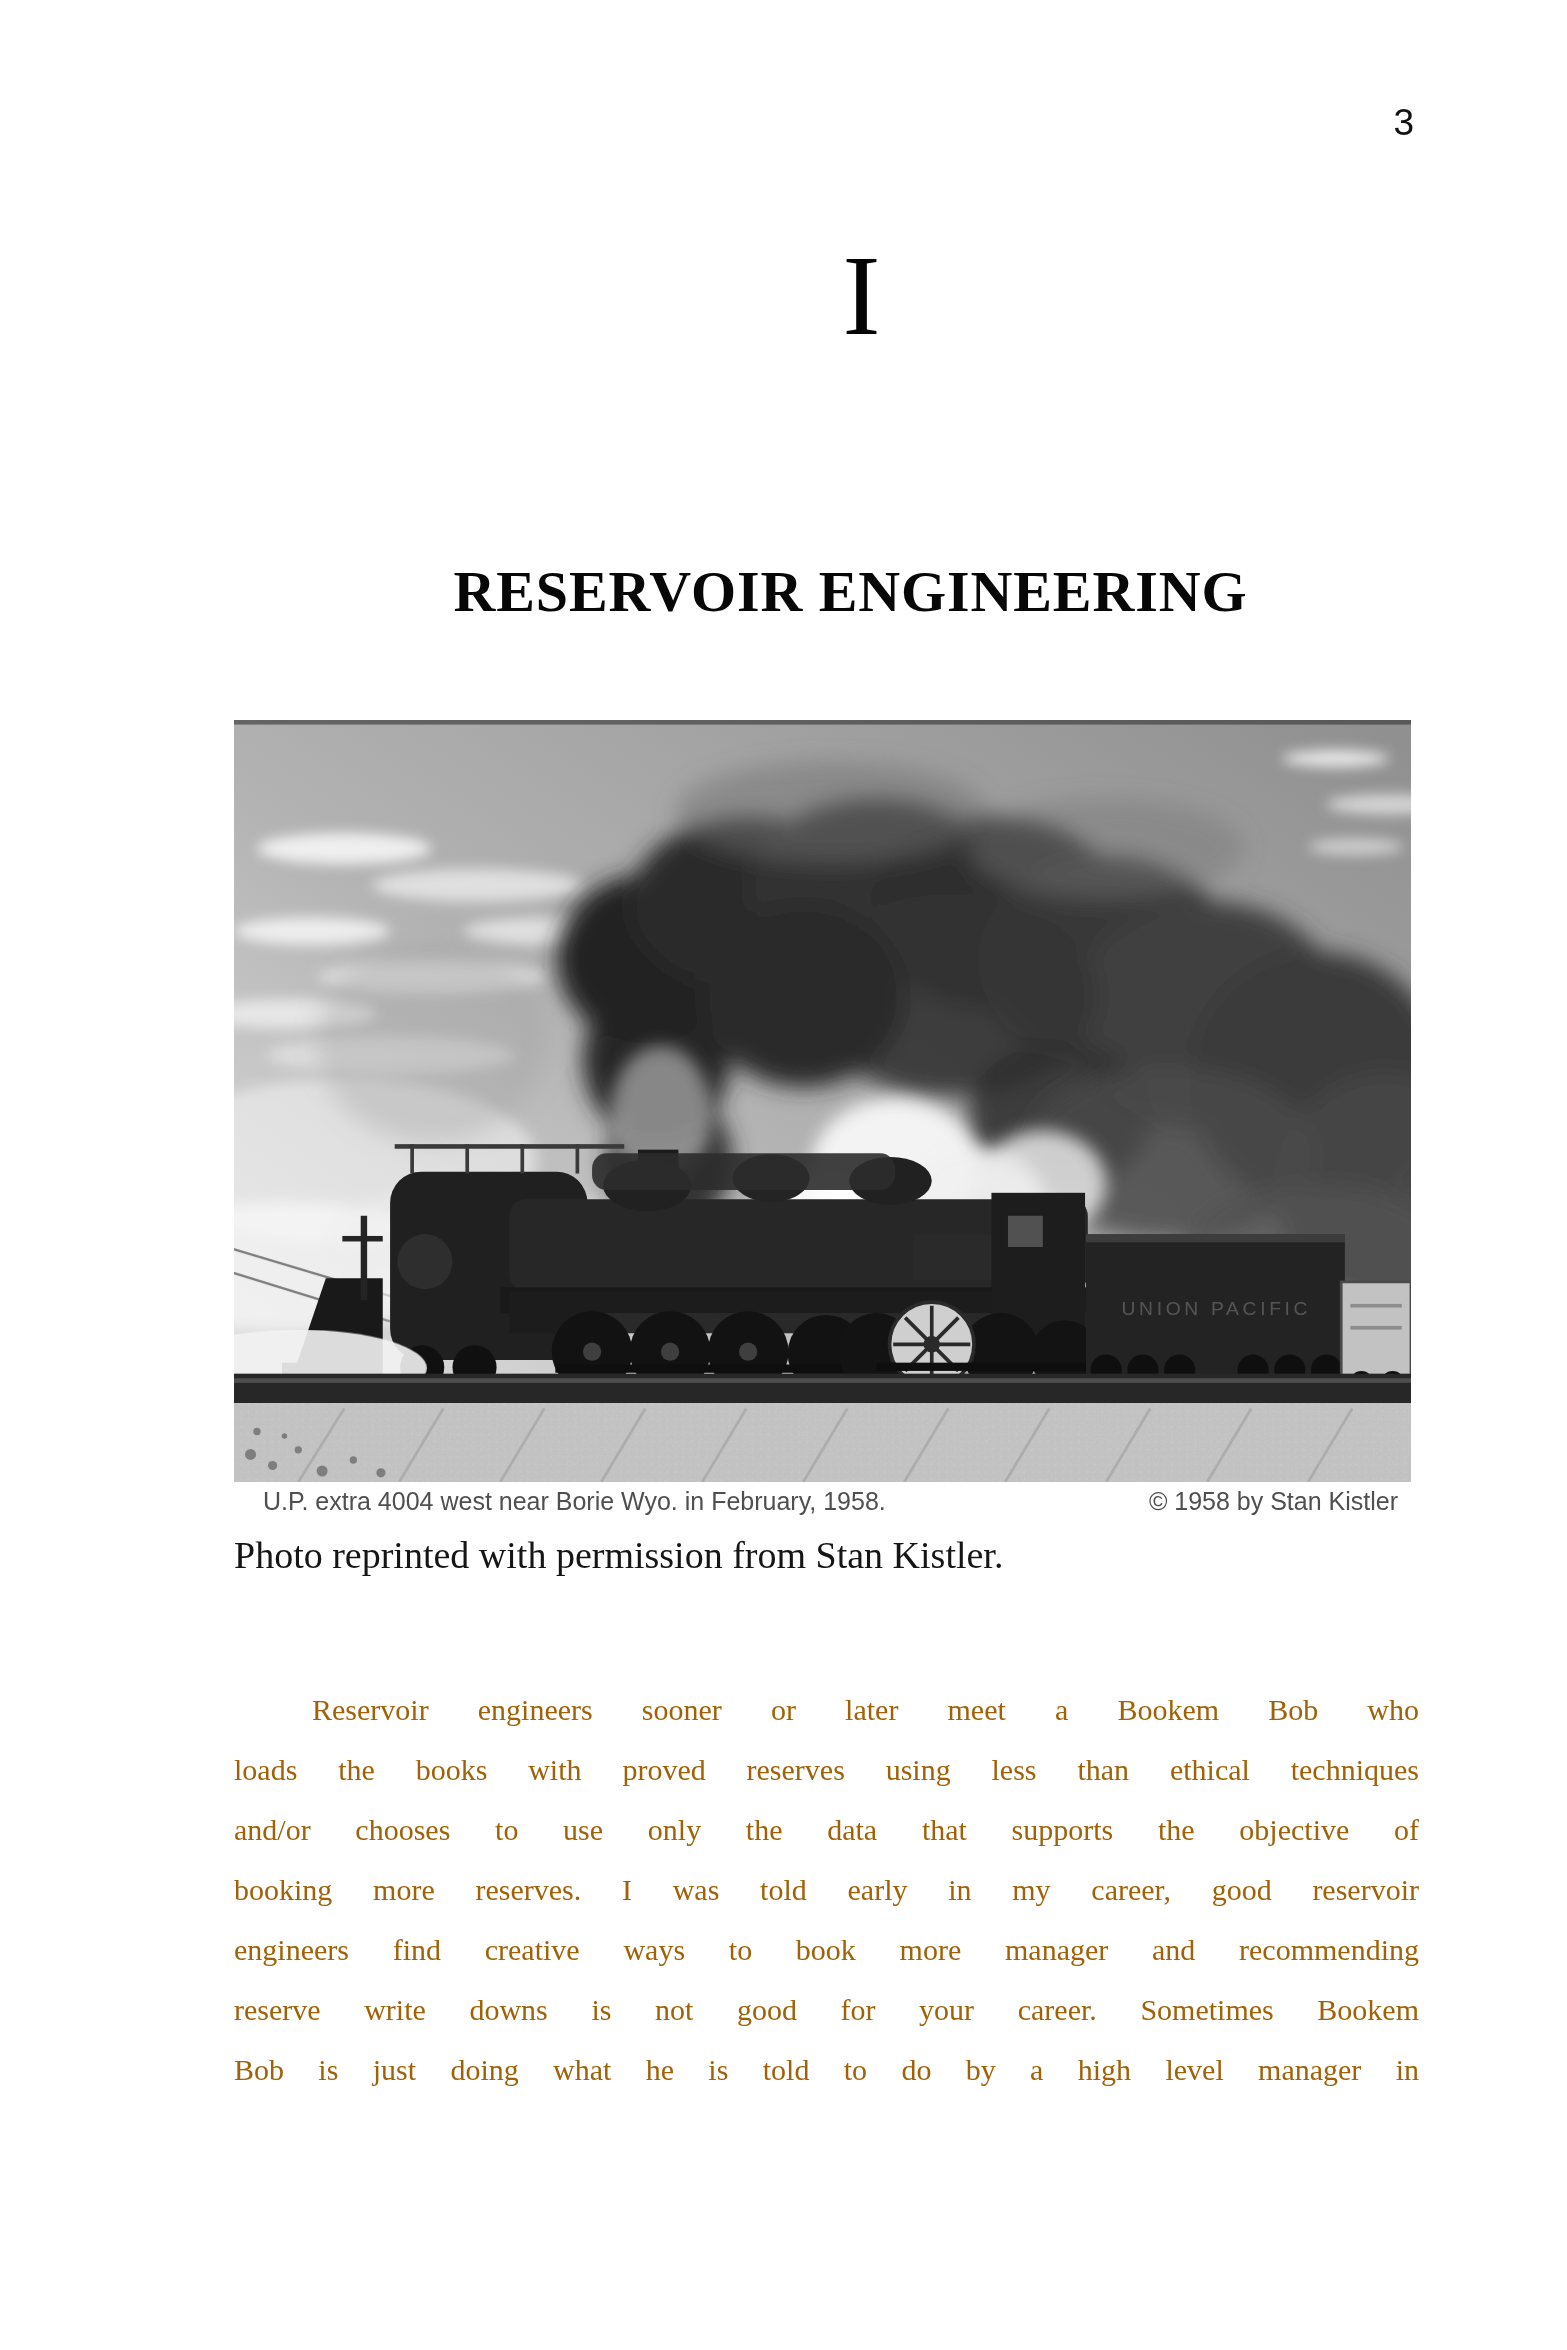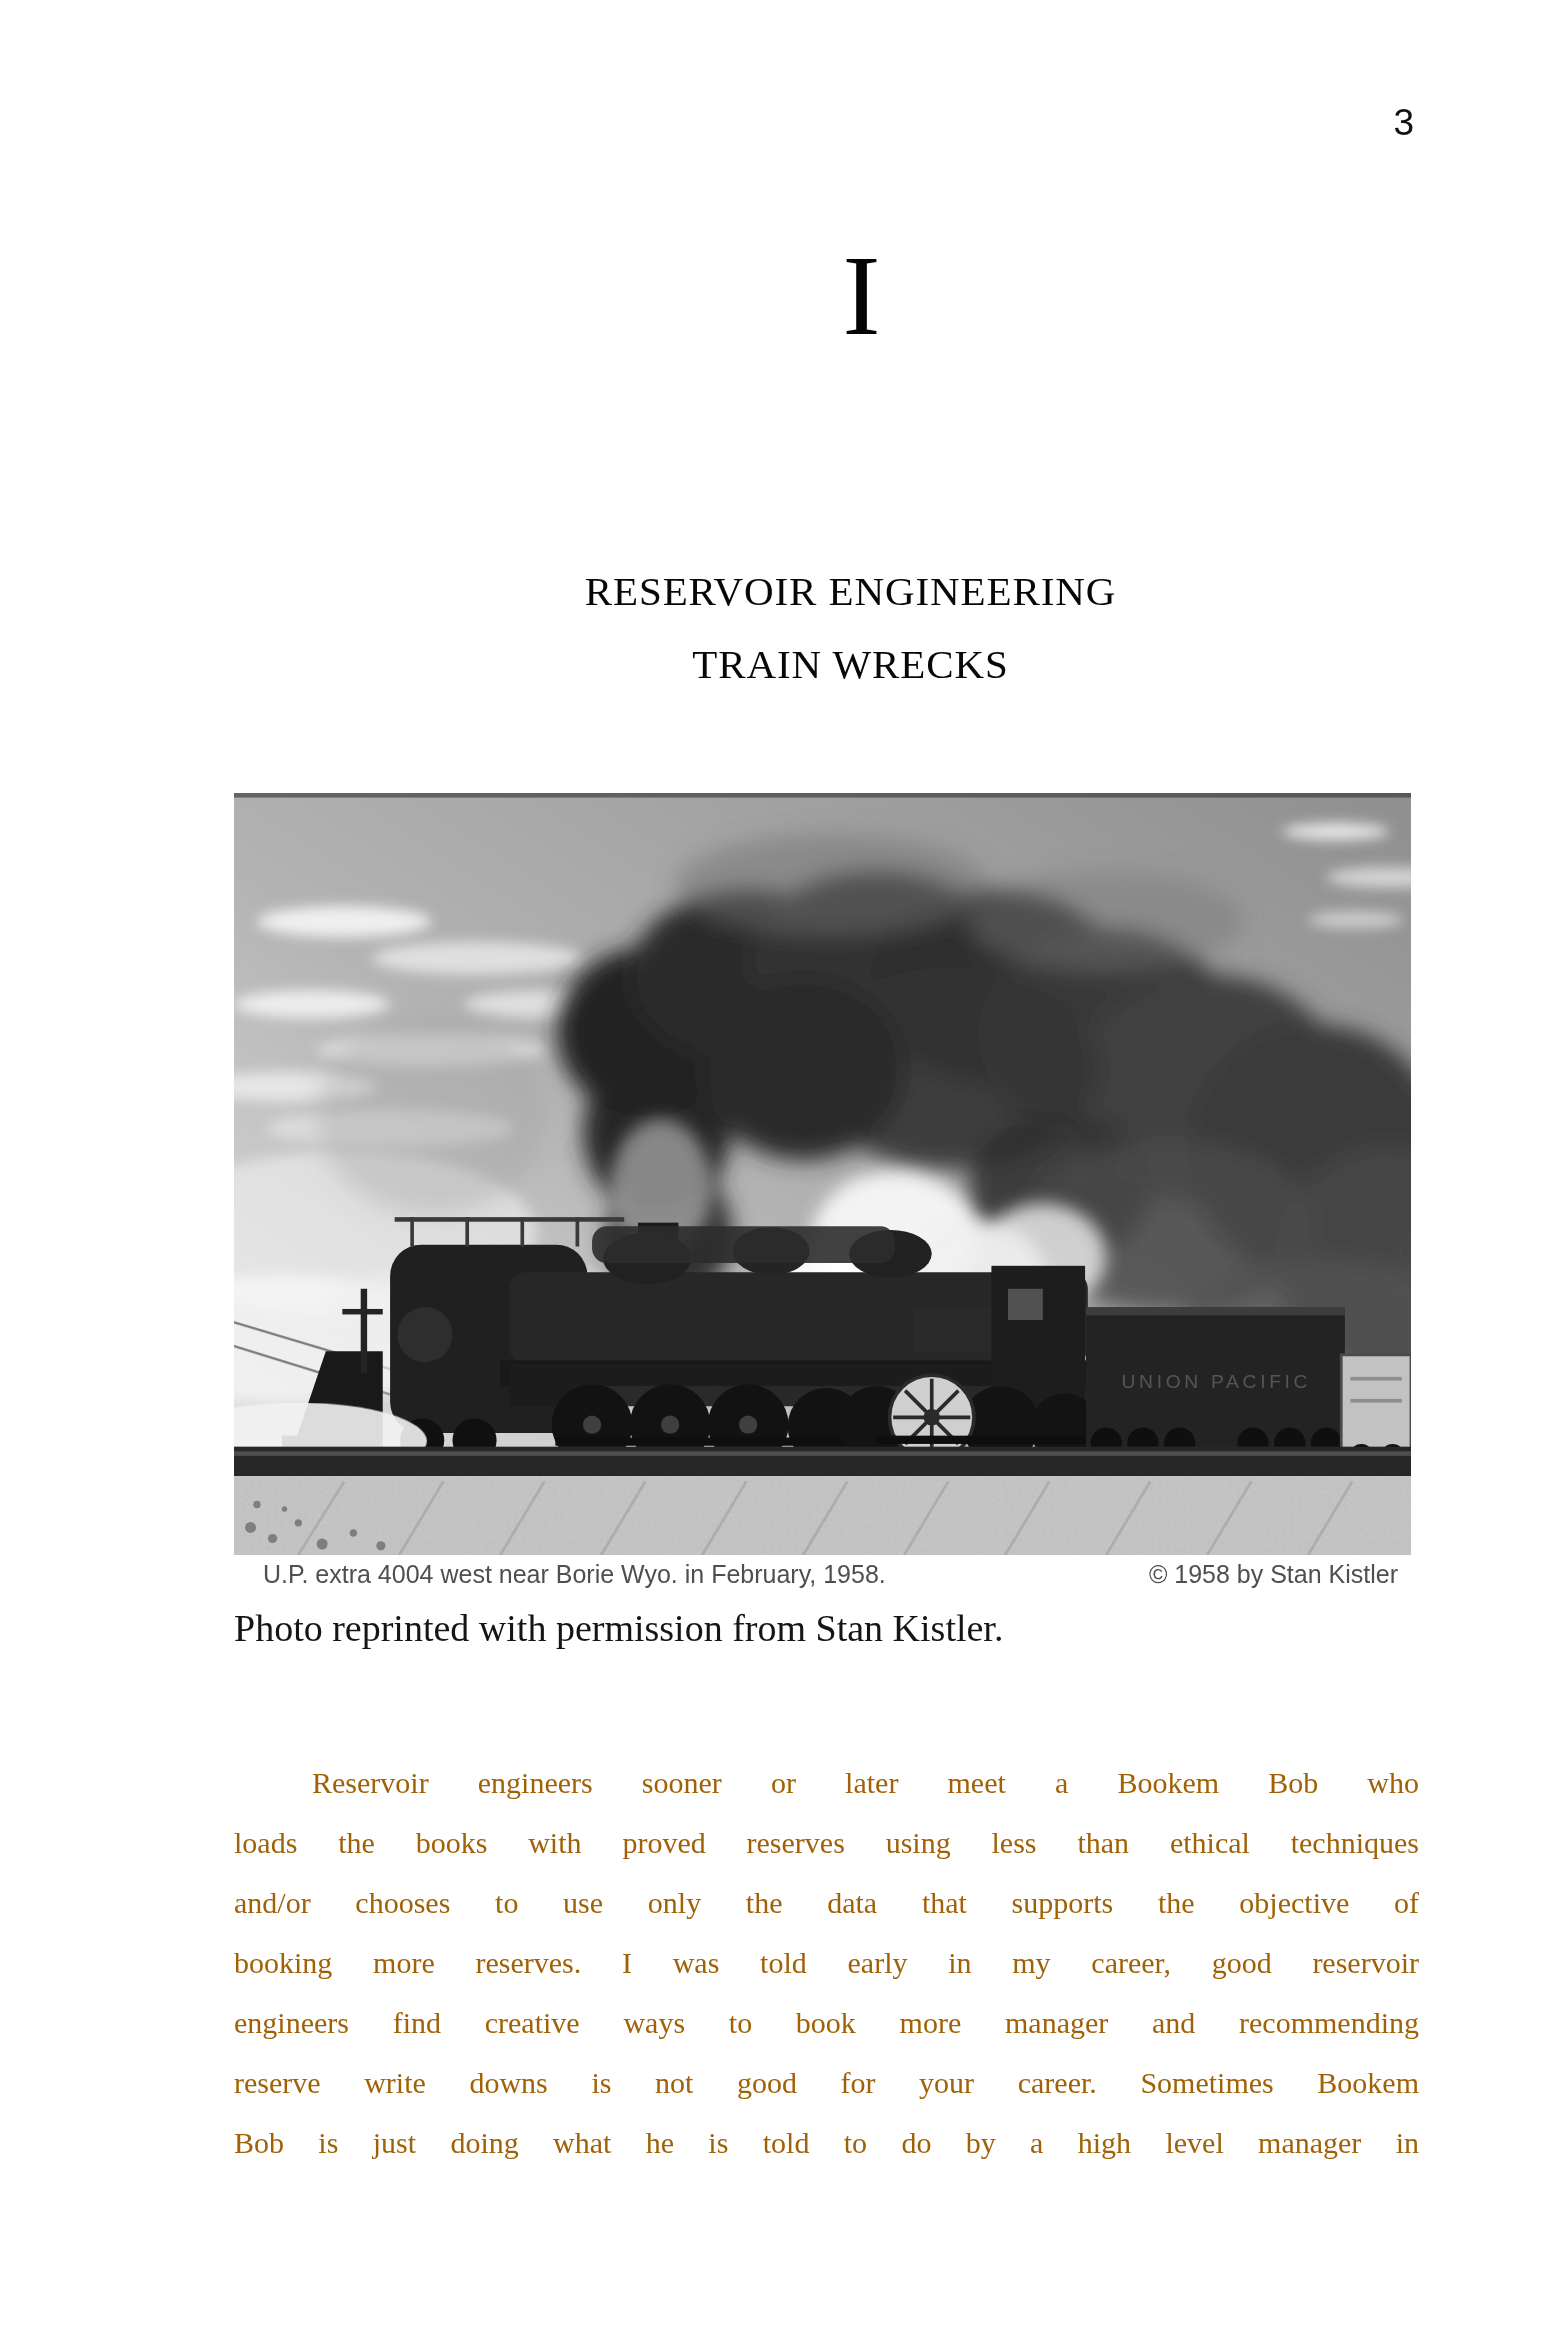--- a/index.html
+++ b/index.html
@@ -31,23 +31,23 @@
     padding-left: 70px;
     font-size: 114px;
     line-height: 124px;
     font-weight: 400;
     color: #050505;
   }
   .chapter-title {
     margin: 197px 0 0 0;
     padding-left: 48px;
     text-align: center;
-    font-size: 41px;
+    font-size: 58px;
     line-height: 73px;
-    font-weight: 400;
+    font-weight: 700;
     letter-spacing: 0.9px;
     color: #070707;
   }
   .chapter-title .title-line { display: block; }
   .train-figure {
     margin: 92px 0 0 0;
     width: 935px;
   }
   .train-figure svg { display: block; }
   .photo-caption-strip {
@@ -89,21 +89,20 @@
 <div class="page">
 
   <div class="folio">3</div>
 
   <div class="content">
 
     <div class="chapter-numeral">I</div>
 
     <h1 class="chapter-title">
       <span class="title-line">RESERVOIR ENGINEERING</span>
-      <span class="title-line">TRAIN WRECKS</span>
     </h1>
 
     <figure class="train-figure" style="margin-left:0">
       <svg width="1177" height="762" viewBox="0 0 1282 830" xmlns="http://www.w3.org/2000/svg">
         <defs>
           <linearGradient id="skyGrad" x1="1" y1="0" x2="0" y2="1">
             <stop offset="0" stop-color="#8f8f8f"></stop>
             <stop offset="0.55" stop-color="#b3b3b3"></stop>
             <stop offset="1" stop-color="#e8e8e8"></stop>
           </linearGradient>

